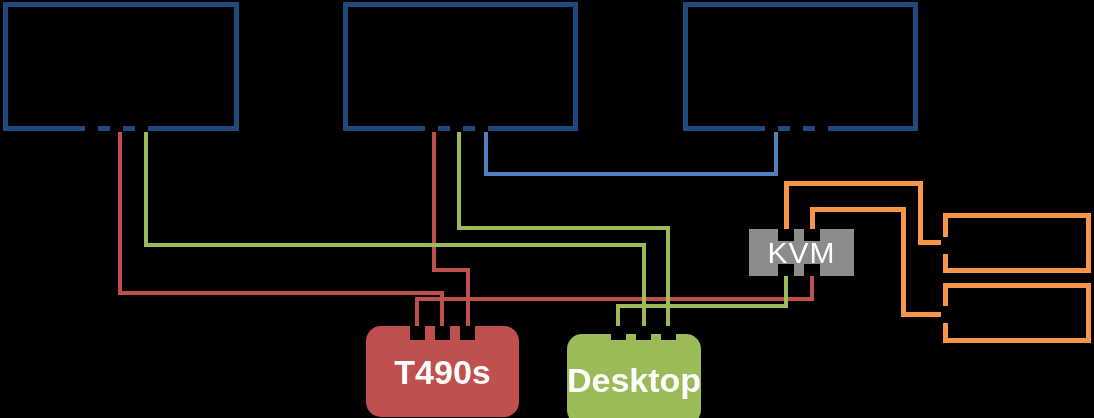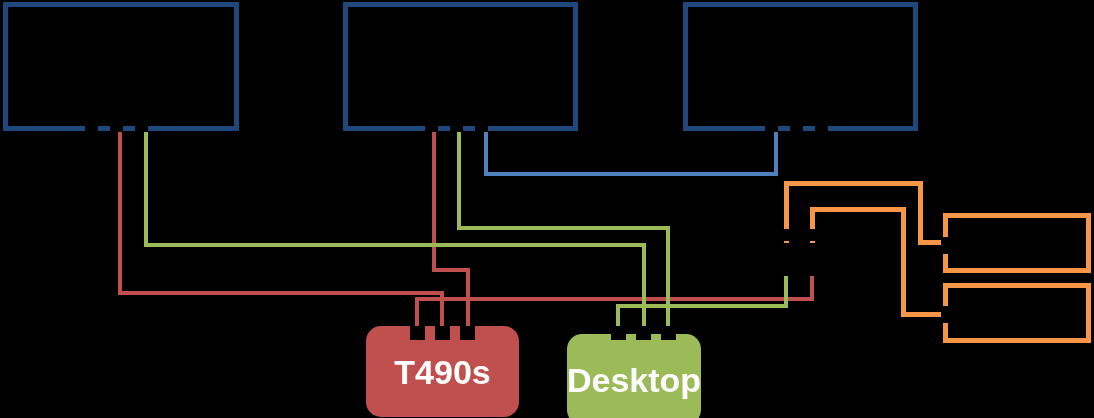--- a/index.html
+++ b/index.html
@@ -105,20 +105,23 @@
   <div class="monitor" style="left:343px;top:2px;width:235px;height:129px;"></div>
   <div class="notch" style="left:425px;top:125px;width:13px;height:7px;"></div>
   <div class="notch" style="left:450px;top:125px;width:13px;height:7px;"></div>
   <div class="notch" style="left:475px;top:125px;width:13px;height:7px;"></div>
 
   <div class="monitor" style="left:683px;top:2px;width:235px;height:129px;"></div>
   <div class="notch" style="left:765px;top:125px;width:13px;height:7px;"></div>
   <div class="notch" style="left:790px;top:125px;width:13px;height:7px;"></div>
   <div class="notch" style="left:815px;top:125px;width:13px;height:7px;"></div>
 
+  <div class="kvm" style="left:749px;top:229px;width:105px;height:47px;">
+    <span class="kvm-label">KVM</span>
+  </div>
   <div class="notch" style="left:778px;top:229px;width:16px;height:12px;"></div>
   <div class="notch" style="left:804px;top:229px;width:16px;height:12px;"></div>
   <div class="notch" style="left:778px;top:264px;width:16px;height:12px;"></div>
   <div class="notch" style="left:804px;top:264px;width:16px;height:12px;"></div>
 
   <div class="computer red" style="left:366px;top:326px;width:153px;height:91px;">
     <span class="computer-label">T490s</span>
   </div>
   <div class="notch" style="left:410px;top:326px;width:15px;height:14px;"></div>
   <div class="notch" style="left:435px;top:326px;width:15px;height:14px;"></div>

